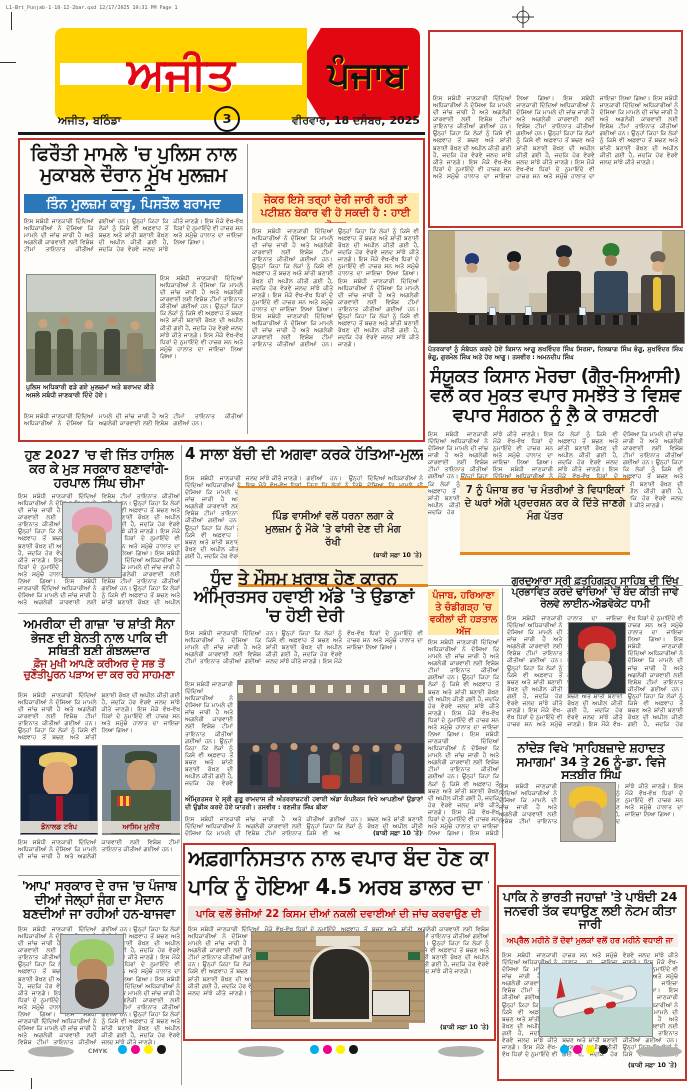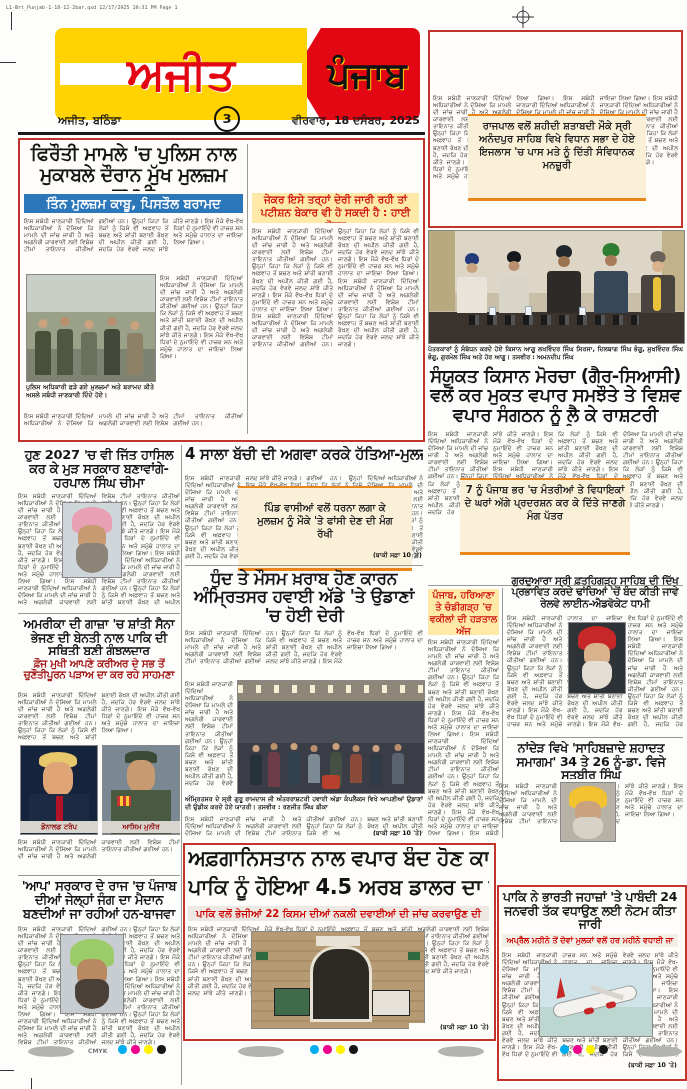--- a/index.html
+++ b/index.html
@@ -98,21 +98,20 @@
   <div class="abs body-txt c3" style="left:4px;top:272px;width:219px;height:22px">ਇਸ ਸਬੰਧੀ ਜਾਣਕਾਰੀ ਦਿੰਦਿਆਂ ਅਧਿਕਾਰੀਆਂ ਨੇ ਦੱਸਿਆ ਕਿ ਮਾਮਲੇ ਦੀ ਜਾਂਚ ਜਾਰੀ ਹੈ ਅਤੇ ਅਗਲੇਰੀ ਕਾਰਵਾਈ ਲਈ ਵਿਸ਼ੇਸ਼ ਟੀਮਾਂ ਤਾਇਨਾਤ ਕੀਤੀਆਂ ਗਈਆਂ ਹਨ।</div>
 
   <div class="abs vline" style="left:227px;top:4px;height:290px"></div>
 
   <div class="abs yhl" style="left:232px;top:53px;width:167px;height:30px;font-size:10.5px">ਜੇਕਰ ਇਸੇ ਤਰ੍ਹਾਂ ਦੇਰੀ ਜਾਰੀ ਰਹੀ ਤਾਂ ਪਟੀਸ਼ਨ ਬੇਕਾਰ ਵੀ ਹੋ ਸਕਦੀ ਹੈ : ਹਾਈ ਕੋਰਟ</div>
   <div class="abs body-txt c2" style="left:232px;top:87px;width:167px;height:207px">ਇਸ ਸਬੰਧੀ ਜਾਣਕਾਰੀ ਦਿੰਦਿਆਂ ਅਧਿਕਾਰੀਆਂ ਨੇ ਦੱਸਿਆ ਕਿ ਮਾਮਲੇ ਦੀ ਜਾਂਚ ਜਾਰੀ ਹੈ ਅਤੇ ਅਗਲੇਰੀ ਕਾਰਵਾਈ ਲਈ ਵਿਸ਼ੇਸ਼ ਟੀਮਾਂ ਤਾਇਨਾਤ ਕੀਤੀਆਂ ਗਈਆਂ ਹਨ। ਉਨ੍ਹਾਂ ਕਿਹਾ ਕਿ ਲੋਕਾਂ ਨੂੰ ਕਿਸੇ ਵੀ ਅਫ਼ਵਾਹ ਤੋਂ ਬਚਣ ਅਤੇ ਸ਼ਾਂਤੀ ਬਣਾਈ ਰੱਖਣ ਦੀ ਅਪੀਲ ਕੀਤੀ ਗਈ ਹੈ, ਜਦਕਿ ਹੋਰ ਵੇਰਵੇ ਜਲਦ ਸਾਂਝੇ ਕੀਤੇ ਜਾਣਗੇ। ਇਸ ਮੌਕੇ ਵੱਖ-ਵੱਖ ਧਿਰਾਂ ਦੇ ਨੁਮਾਇੰਦੇ ਵੀ ਹਾਜ਼ਰ ਸਨ ਅਤੇ ਸਮੁੱਚੇ ਹਾਲਾਤ ਦਾ ਜਾਇਜ਼ਾ ਲਿਆ ਗਿਆ। ਇਸ ਸਬੰਧੀ ਜਾਣਕਾਰੀ ਦਿੰਦਿਆਂ ਅਧਿਕਾਰੀਆਂ ਨੇ ਦੱਸਿਆ ਕਿ ਮਾਮਲੇ ਦੀ ਜਾਂਚ ਜਾਰੀ ਹੈ ਅਤੇ ਅਗਲੇਰੀ ਕਾਰਵਾਈ ਲਈ ਵਿਸ਼ੇਸ਼ ਟੀਮਾਂ ਤਾਇਨਾਤ ਕੀਤੀਆਂ ਗਈਆਂ ਹਨ। ਉਨ੍ਹਾਂ ਕਿਹਾ ਕਿ ਲੋਕਾਂ ਨੂੰ ਕਿਸੇ ਵੀ ਅਫ਼ਵਾਹ ਤੋਂ ਬਚਣ ਅਤੇ ਸ਼ਾਂਤੀ ਬਣਾਈ ਰੱਖਣ ਦੀ ਅਪੀਲ ਕੀਤੀ ਗਈ ਹੈ, ਜਦਕਿ ਹੋਰ ਵੇਰਵੇ ਜਲਦ ਸਾਂਝੇ ਕੀਤੇ ਜਾਣਗੇ। ਇਸ ਮੌਕੇ ਵੱਖ-ਵੱਖ ਧਿਰਾਂ ਦੇ ਨੁਮਾਇੰਦੇ ਵੀ ਹਾਜ਼ਰ ਸਨ ਅਤੇ ਸਮੁੱਚੇ ਹਾਲਾਤ ਦਾ ਜਾਇਜ਼ਾ ਲਿਆ ਗਿਆ। ਇਸ ਸਬੰਧੀ ਜਾਣਕਾਰੀ ਦਿੰਦਿਆਂ ਅਧਿਕਾਰੀਆਂ ਨੇ ਦੱਸਿਆ ਕਿ ਮਾਮਲੇ ਦੀ ਜਾਂਚ ਜਾਰੀ ਹੈ ਅਤੇ ਅਗਲੇਰੀ ਕਾਰਵਾਈ ਲਈ ਵਿਸ਼ੇਸ਼ ਟੀਮਾਂ ਤਾਇਨਾਤ ਕੀਤੀਆਂ ਗਈਆਂ ਹਨ। ਉਨ੍ਹਾਂ ਕਿਹਾ ਕਿ ਲੋਕਾਂ ਨੂੰ ਕਿਸੇ ਵੀ ਅਫ਼ਵਾਹ ਤੋਂ ਬਚਣ ਅਤੇ ਸ਼ਾਂਤੀ ਬਣਾਈ ਰੱਖਣ ਦੀ ਅਪੀਲ ਕੀਤੀ ਗਈ ਹੈ, ਜਦਕਿ ਹੋਰ ਵੇਰਵੇ ਜਲਦ ਸਾਂਝੇ ਕੀਤੇ ਜਾਣਗੇ।</div>
 </div>
 
 <div class="abs redbox" style="left:428px;top:30px;width:251px;height:194px">
   <div class="abs body-txt c3" style="left:3px;top:62px;width:245px;height:128px">ਇਸ ਸਬੰਧੀ ਜਾਣਕਾਰੀ ਦਿੰਦਿਆਂ ਅਧਿਕਾਰੀਆਂ ਨੇ ਦੱਸਿਆ ਕਿ ਮਾਮਲੇ ਦੀ ਜਾਂਚ ਜਾਰੀ ਹੈ ਅਤੇ ਅਗਲੇਰੀ ਕਾਰਵਾਈ ਲਈ ਵਿਸ਼ੇਸ਼ ਟੀਮਾਂ ਤਾਇਨਾਤ ਕੀਤੀਆਂ ਗਈਆਂ ਹਨ। ਉਨ੍ਹਾਂ ਕਿਹਾ ਕਿ ਲੋਕਾਂ ਨੂੰ ਕਿਸੇ ਵੀ ਅਫ਼ਵਾਹ ਤੋਂ ਬਚਣ ਅਤੇ ਸ਼ਾਂਤੀ ਬਣਾਈ ਰੱਖਣ ਦੀ ਅਪੀਲ ਕੀਤੀ ਗਈ ਹੈ, ਜਦਕਿ ਹੋਰ ਵੇਰਵੇ ਜਲਦ ਸਾਂਝੇ ਕੀਤੇ ਜਾਣਗੇ। ਇਸ ਮੌਕੇ ਵੱਖ-ਵੱਖ ਧਿਰਾਂ ਦੇ ਨੁਮਾਇੰਦੇ ਵੀ ਹਾਜ਼ਰ ਸਨ ਅਤੇ ਸਮੁੱਚੇ ਹਾਲਾਤ ਦਾ ਜਾਇਜ਼ਾ ਲਿਆ ਗਿਆ। ਇਸ ਸਬੰਧੀ ਜਾਣਕਾਰੀ ਦਿੰਦਿਆਂ ਅਧਿਕਾਰੀਆਂ ਨੇ ਦੱਸਿਆ ਕਿ ਮਾਮਲੇ ਦੀ ਜਾਂਚ ਜਾਰੀ ਹੈ ਅਤੇ ਅਗਲੇਰੀ ਕਾਰਵਾਈ ਲਈ ਵਿਸ਼ੇਸ਼ ਟੀਮਾਂ ਤਾਇਨਾਤ ਕੀਤੀਆਂ ਗਈਆਂ ਹਨ। ਉਨ੍ਹਾਂ ਕਿਹਾ ਕਿ ਲੋਕਾਂ ਨੂੰ ਕਿਸੇ ਵੀ ਅਫ਼ਵਾਹ ਤੋਂ ਬਚਣ ਅਤੇ ਸ਼ਾਂਤੀ ਬਣਾਈ ਰੱਖਣ ਦੀ ਅਪੀਲ ਕੀਤੀ ਗਈ ਹੈ, ਜਦਕਿ ਹੋਰ ਵੇਰਵੇ ਜਲਦ ਸਾਂਝੇ ਕੀਤੇ ਜਾਣਗੇ। ਇਸ ਮੌਕੇ ਵੱਖ-ਵੱਖ ਧਿਰਾਂ ਦੇ ਨੁਮਾਇੰਦੇ ਵੀ ਹਾਜ਼ਰ ਸਨ ਅਤੇ ਸਮੁੱਚੇ ਹਾਲਾਤ ਦਾ ਜਾਇਜ਼ਾ ਲਿਆ ਗਿਆ। ਇਸ ਸਬੰਧੀ ਜਾਣਕਾਰੀ ਦਿੰਦਿਆਂ ਅਧਿਕਾਰੀਆਂ ਨੇ ਦੱਸਿਆ ਕਿ ਮਾਮਲੇ ਦੀ ਜਾਂਚ ਜਾਰੀ ਹੈ ਅਤੇ ਅਗਲੇਰੀ ਕਾਰਵਾਈ ਲਈ ਵਿਸ਼ੇਸ਼ ਟੀਮਾਂ ਤਾਇਨਾਤ ਕੀਤੀਆਂ ਗਈਆਂ ਹਨ। ਉਨ੍ਹਾਂ ਕਿਹਾ ਕਿ ਲੋਕਾਂ ਨੂੰ ਕਿਸੇ ਵੀ ਅਫ਼ਵਾਹ ਤੋਂ ਬਚਣ ਅਤੇ ਸ਼ਾਂਤੀ ਬਣਾਈ ਰੱਖਣ ਦੀ ਅਪੀਲ ਕੀਤੀ ਗਈ ਹੈ, ਜਦਕਿ ਹੋਰ ਵੇਰਵੇ ਜਲਦ ਸਾਂਝੇ ਕੀਤੇ ਜਾਣਗੇ।</div>
-  <div class="abs cream" style="left:38px;top:82px;width:172px;height:76px;font-size:10px;padding:3px">ਰਾਜਪਾਲ ਵਲੋਂ ਸ਼ਹੀਦੀ ਸ਼ਤਾਬਦੀ ਮੌਕੇ ਸ੍ਰੀ ਅਨੰਦਪੁਰ ਸਾਹਿਬ ਵਿਖੇ ਵਿਧਾਨ ਸਭਾ ਦੇ ਹੋਏ ਇਜਲਾਸ 'ਚ ਪਾਸ ਮਤੇ ਨੂੰ ਦਿੱਤੀ ਸੰਵਿਧਾਨਕ ਮਨਜ਼ੂਰੀ</div>
 </div>
 
 <div class="photo" style="left:428px;top:230px;width:255px;height:112px;background:linear-gradient(#ddd6c6 0 55%,#c9bfa9 55% 72%,#3a332e 72%);border:1px solid #888">
   <div class="abs" style="left:0;top:0;width:26px;height:80px;background:#b9a97f"></div>
   <div class="abs" style="right:0;top:0;width:22px;height:80px;background:#c2b28a"></div>
   <div class="person" style="left:28px;top:22px;width:30px;height:60px">
       <div class="head" style="top:0;width:14px;height:12px;background:#223a7a;border-radius:50% 50% 40% 40%"></div>
       <div class="head" style="top:10px;width:11px;height:10px;background:#caa27e"></div>
       <div class="torso" style="height:36px;background:#e8e4da"></div>
     </div>
@@ -181,21 +180,21 @@
 <div class="abs hl" style="left:18px;top:879px;width:162px;height:42px;font-size:13px">'ਆਪ' ਸਰਕਾਰ ਦੇ ਰਾਜ 'ਚ ਪੰਜਾਬ ਦੀਆਂ ਜੇਲ੍ਹਾਂ ਜੰਗ ਦਾ ਮੈਦਾਨ ਬਣਦੀਆਂ ਜਾ ਰਹੀਆਂ ਹਨ-ਬਾਜਵਾ</div>
 <div class="abs body-txt c2" style="left:18px;top:925px;width:162px;height:158px">ਇਸ ਸਬੰਧੀ ਜਾਣਕਾਰੀ ਦਿੰਦਿਆਂ ਅਧਿਕਾਰੀਆਂ ਨੇ ਦੱਸਿਆ ਕਿ ਮਾਮਲੇ ਦੀ ਜਾਂਚ ਜਾਰੀ ਹੈ ਅਤੇ ਅਗਲੇਰੀ ਕਾਰਵਾਈ ਲਈ ਵਿਸ਼ੇਸ਼ ਟੀਮਾਂ ਤਾਇਨਾਤ ਕੀਤੀਆਂ ਗਈਆਂ ਹਨ। ਉਨ੍ਹਾਂ ਕਿਹਾ ਕਿ ਲੋਕਾਂ ਨੂੰ ਕਿਸੇ ਵੀ ਅਫ਼ਵਾਹ ਤੋਂ ਬਚਣ ਅਤੇ ਸ਼ਾਂਤੀ ਬਣਾਈ ਰੱਖਣ ਦੀ ਅਪੀਲ ਕੀਤੀ ਗਈ ਹੈ, ਜਦਕਿ ਹੋਰ ਵੇਰਵੇ ਜਲਦ ਸਾਂਝੇ ਕੀਤੇ ਜਾਣਗੇ। ਇਸ ਮੌਕੇ ਵੱਖ-ਵੱਖ ਧਿਰਾਂ ਦੇ ਨੁਮਾਇੰਦੇ ਵੀ ਹਾਜ਼ਰ ਸਨ ਅਤੇ ਸਮੁੱਚੇ ਹਾਲਾਤ ਦਾ ਜਾਇਜ਼ਾ ਲਿਆ ਗਿਆ। ਇਸ ਸਬੰਧੀ ਜਾਣਕਾਰੀ ਦਿੰਦਿਆਂ ਅਧਿਕਾਰੀਆਂ ਨੇ ਦੱਸਿਆ ਕਿ ਮਾਮਲੇ ਦੀ ਜਾਂਚ ਜਾਰੀ ਹੈ ਅਤੇ ਅਗਲੇਰੀ ਕਾਰਵਾਈ ਲਈ ਵਿਸ਼ੇਸ਼ ਟੀਮਾਂ ਤਾਇਨਾਤ ਕੀਤੀਆਂ ਗਈਆਂ ਹਨ। ਉਨ੍ਹਾਂ ਕਿਹਾ ਕਿ ਲੋਕਾਂ ਨੂੰ ਕਿਸੇ ਵੀ ਅਫ਼ਵਾਹ ਤੋਂ ਬਚਣ ਅਤੇ ਸ਼ਾਂਤੀ ਬਣਾਈ ਰੱਖਣ ਦੀ ਅਪੀਲ ਕੀਤੀ ਗਈ ਹੈ, ਜਦਕਿ ਹੋਰ ਵੇਰਵੇ ਜਲਦ ਸਾਂਝੇ ਕੀਤੇ ਜਾਣਗੇ। ਇਸ ਮੌਕੇ ਵੱਖ-ਵੱਖ ਧਿਰਾਂ ਦੇ ਨੁਮਾਇੰਦੇ ਵੀ ਹਾਜ਼ਰ ਸਨ ਅਤੇ ਸਮੁੱਚੇ ਹਾਲਾਤ ਦਾ ਜਾਇਜ਼ਾ ਲਿਆ ਗਿਆ। ਇਸ ਸਬੰਧੀ ਜਾਣਕਾਰੀ ਦਿੰਦਿਆਂ ਅਧਿਕਾਰੀਆਂ ਨੇ ਦੱਸਿਆ ਕਿ ਮਾਮਲੇ ਦੀ ਜਾਂਚ ਜਾਰੀ ਹੈ ਅਤੇ ਅਗਲੇਰੀ ਕਾਰਵਾਈ ਲਈ ਵਿਸ਼ੇਸ਼ ਟੀਮਾਂ ਤਾਇਨਾਤ ਕੀਤੀਆਂ ਗਈਆਂ ਹਨ। ਉਨ੍ਹਾਂ ਕਿਹਾ ਕਿ ਲੋਕਾਂ ਨੂੰ ਕਿਸੇ ਵੀ ਅਫ਼ਵਾਹ ਤੋਂ ਬਚਣ ਅਤੇ ਸ਼ਾਂਤੀ ਬਣਾਈ ਰੱਖਣ ਦੀ ਅਪੀਲ ਕੀਤੀ ਗਈ ਹੈ, ਜਦਕਿ ਹੋਰ ਵੇਰਵੇ ਜਲਦ ਸਾਂਝੇ ਕੀਤੇ ਜਾਣਗੇ।</div>
 <div class="photo" style="left:60px;top:934px;width:62px;height:78px;background:#c8cdd1;border:1px solid #888">
   <div class="abs" style="left:9px;top:4px;width:44px;height:28px;background:#9ccb6a;border-radius:50% 50% 20% 20%"></div>
   <div class="abs" style="left:16px;top:24px;width:30px;height:28px;background:#b98a62;border-radius:40%"></div>
   <div class="abs" style="left:14px;top:44px;width:34px;height:30px;background:#4a4038;border-radius:30% 30% 50% 50%"></div>
 </div>
 
 <div class="abs hl" style="left:185px;top:446px;width:238px;height:24px;font-size:15px;white-space:nowrap">4 ਸਾਲਾ ਬੱਚੀ ਦੀ ਅਗਵਾ ਕਰਕੇ ਹੱਤਿਆ-ਮੁਲਜ਼ਮ ਕਾਬੂ</div>
 <div class="abs body-txt c4" style="left:185px;top:474px;width:238px;height:88px">ਇਸ ਸਬੰਧੀ ਜਾਣਕਾਰੀ ਦਿੰਦਿਆਂ ਅਧਿਕਾਰੀਆਂ ਨੇ ਦੱਸਿਆ ਕਿ ਮਾਮਲੇ ਦੀ ਜਾਂਚ ਜਾਰੀ ਹੈ ਅਤੇ ਅਗਲੇਰੀ ਕਾਰਵਾਈ ਲਈ ਵਿਸ਼ੇਸ਼ ਟੀਮਾਂ ਤਾਇਨਾਤ ਕੀਤੀਆਂ ਗਈਆਂ ਹਨ। ਉਨ੍ਹਾਂ ਕਿਹਾ ਕਿ ਲੋਕਾਂ ਨੂੰ ਕਿਸੇ ਵੀ ਅਫ਼ਵਾਹ ਤੋਂ ਬਚਣ ਅਤੇ ਸ਼ਾਂਤੀ ਬਣਾਈ ਰੱਖਣ ਦੀ ਅਪੀਲ ਕੀਤੀ ਗਈ ਹੈ, ਜਦਕਿ ਹੋਰ ਵੇਰਵੇ ਜਲਦ ਸਾਂਝੇ ਕੀਤੇ ਜਾਣਗੇ। ਇਸ ਮੌਕੇ ਵੱਖ-ਵੱਖ ਧਿਰਾਂ ਦੇ ਨੁਮਾਇੰਦੇ ਵੀ ਹਾਜ਼ਰ ਸਨ ਅਤੇ ਸਮੁੱਚੇ ਹਾਲਾਤ ਦਾ ਜਾਇਜ਼ਾ ਲਿਆ ਗਿਆ। ਇਸ ਸਬੰਧੀ ਜਾਣਕਾਰੀ ਦਿੰਦਿਆਂ ਅਧਿਕਾਰੀਆਂ ਨੇ ਦੱਸਿਆ ਕਿ ਮਾਮਲੇ ਦੀ ਜਾਂਚ ਜਾਰੀ ਹੈ ਅਤੇ ਅਗਲੇਰੀ ਕਾਰਵਾਈ ਲਈ ਵਿਸ਼ੇਸ਼ ਟੀਮਾਂ ਤਾਇਨਾਤ ਕੀਤੀਆਂ ਗਈਆਂ ਹਨ। ਉਨ੍ਹਾਂ ਕਿਹਾ ਕਿ ਲੋਕਾਂ ਨੂੰ ਕਿਸੇ ਵੀ ਅਫ਼ਵਾਹ ਤੋਂ ਬਚਣ ਅਤੇ ਸ਼ਾਂਤੀ ਬਣਾਈ ਰੱਖਣ ਦੀ ਅਪੀਲ ਕੀਤੀ ਗਈ ਹੈ, ਜਦਕਿ ਹੋਰ ਵੇਰਵੇ ਜਲਦ ਸਾਂਝੇ ਕੀਤੇ ਜਾਣਗੇ। ਇਸ ਮੌਕੇ ਵੱਖ-ਵੱਖ ਧਿਰਾਂ ਦੇ ਨੁਮਾਇੰਦੇ ਵੀ ਹਾਜ਼ਰ ਸਨ ਅਤੇ ਸਮੁੱਚੇ ਹਾਲਾਤ ਦਾ ਜਾਇਜ਼ਾ ਲਿਆ ਗਿਆ। ਇਸ ਸਬੰਧੀ ਜਾਣਕਾਰੀ ਦਿੰਦਿਆਂ ਅਧਿਕਾਰੀਆਂ ਨੇ ਦੱਸਿਆ ਕਿ ਮਾਮਲੇ ਦੀ ਜਾਂਚ ਜਾਰੀ ਹੈ ਅਤੇ ਅਗਲੇਰੀ ਕਾਰਵਾਈ ਲਈ ਵਿਸ਼ੇਸ਼ ਟੀਮਾਂ ਤਾਇਨਾਤ ਕੀਤੀਆਂ ਗਈਆਂ ਹਨ। ਉਨ੍ਹਾਂ ਕਿਹਾ ਕਿ ਲੋਕਾਂ ਨੂੰ ਕਿਸੇ ਵੀ ਅਫ਼ਵਾਹ ਤੋਂ ਬਚਣ ਅਤੇ ਸ਼ਾਂਤੀ ਬਣਾਈ ਰੱਖਣ ਦੀ ਅਪੀਲ ਕੀਤੀ ਗਈ ਹੈ, ਜਦਕਿ ਹੋਰ ਵੇਰਵੇ ਜਲਦ ਸਾਂਝੇ ਕੀਤੇ ਜਾਣਗੇ।</div>
-<div class="abs cream" style="left:238px;top:486px;width:148px;height:54px;font-size:10px;padding:13px">ਪਿੰਡ ਵਾਸੀਆਂ ਵਲੋਂ ਧਰਨਾ ਲਗਾ ਕੇ ਮੁਲਜ਼ਮ ਨੂੰ ਮੌਕੇ 'ਤੇ ਫਾਂਸੀ ਦੇਣ ਦੀ ਮੰਗ ਰੱਖੀ</div>
+<div class="abs cream" style="left:238px;top:486px;width:148px;height:54px;font-size:10px;padding:21px">ਪਿੰਡ ਵਾਸੀਆਂ ਵਲੋਂ ਧਰਨਾ ਲਗਾ ਕੇ ਮੁਲਜ਼ਮ ਨੂੰ ਮੌਕੇ 'ਤੇ ਫਾਂਸੀ ਦੇਣ ਦੀ ਮੰਗ ਰੱਖੀ</div>
 <div class="abs cont" style="left:352px;top:551px;width:70px">(ਬਾਕੀ ਸਫ਼ਾ 10 'ਤੇ)</div>
 
 <div class="abs hline" style="left:185px;top:565px;width:238px"></div>
 <div class="abs hl" style="left:185px;top:569px;width:238px;height:56px;font-size:17px">ਧੁੰਦ ਤੇ ਮੌਸਮ ਖ਼ਰਾਬ ਹੋਣ ਕਾਰਨ ਅੰਮ੍ਰਿਤਸਰ ਹਵਾਈ ਅੱਡੇ 'ਤੇ ਉਡਾਣਾਂ 'ਚ ਹੋਈ ਦੇਰੀ</div>
 <div class="abs body-txt c3" style="left:185px;top:629px;width:238px;height:48px">ਇਸ ਸਬੰਧੀ ਜਾਣਕਾਰੀ ਦਿੰਦਿਆਂ ਅਧਿਕਾਰੀਆਂ ਨੇ ਦੱਸਿਆ ਕਿ ਮਾਮਲੇ ਦੀ ਜਾਂਚ ਜਾਰੀ ਹੈ ਅਤੇ ਅਗਲੇਰੀ ਕਾਰਵਾਈ ਲਈ ਵਿਸ਼ੇਸ਼ ਟੀਮਾਂ ਤਾਇਨਾਤ ਕੀਤੀਆਂ ਗਈਆਂ ਹਨ। ਉਨ੍ਹਾਂ ਕਿਹਾ ਕਿ ਲੋਕਾਂ ਨੂੰ ਕਿਸੇ ਵੀ ਅਫ਼ਵਾਹ ਤੋਂ ਬਚਣ ਅਤੇ ਸ਼ਾਂਤੀ ਬਣਾਈ ਰੱਖਣ ਦੀ ਅਪੀਲ ਕੀਤੀ ਗਈ ਹੈ, ਜਦਕਿ ਹੋਰ ਵੇਰਵੇ ਜਲਦ ਸਾਂਝੇ ਕੀਤੇ ਜਾਣਗੇ। ਇਸ ਮੌਕੇ ਵੱਖ-ਵੱਖ ਧਿਰਾਂ ਦੇ ਨੁਮਾਇੰਦੇ ਵੀ ਹਾਜ਼ਰ ਸਨ ਅਤੇ ਸਮੁੱਚੇ ਹਾਲਾਤ ਦਾ ਜਾਇਜ਼ਾ ਲਿਆ ਗਿਆ।</div>
 <div class="abs body-txt c1" style="left:185px;top:680px;width:48px;height:112px">ਇਸ ਸਬੰਧੀ ਜਾਣਕਾਰੀ ਦਿੰਦਿਆਂ ਅਧਿਕਾਰੀਆਂ ਨੇ ਦੱਸਿਆ ਕਿ ਮਾਮਲੇ ਦੀ ਜਾਂਚ ਜਾਰੀ ਹੈ ਅਤੇ ਅਗਲੇਰੀ ਕਾਰਵਾਈ ਲਈ ਵਿਸ਼ੇਸ਼ ਟੀਮਾਂ ਤਾਇਨਾਤ ਕੀਤੀਆਂ ਗਈਆਂ ਹਨ। ਉਨ੍ਹਾਂ ਕਿਹਾ ਕਿ ਲੋਕਾਂ ਨੂੰ ਕਿਸੇ ਵੀ ਅਫ਼ਵਾਹ ਤੋਂ ਬਚਣ ਅਤੇ ਸ਼ਾਂਤੀ ਬਣਾਈ ਰੱਖਣ ਦੀ ਅਪੀਲ ਕੀਤੀ ਗਈ ਹੈ, ਜਦਕਿ ਹੋਰ ਵੇਰਵੇ ਜਲਦ ਸਾਂਝੇ ਕੀਤੇ ਜਾਣਗੇ। ਇਸ ਮੌਕੇ ਵੱਖ-ਵੱਖ ਧਿਰਾਂ ਦੇ ਨੁਮਾਇੰਦੇ ਵੀ ਹਾਜ਼ਰ ਸਨ ਅਤੇ ਸਮੁੱਚੇ ਹਾਲਾਤ ਦਾ ਜਾਇਜ਼ਾ ਲਿਆ ਗਿਆ।</div>
 <div class="photo" style="left:237px;top:680px;width:186px;height:112px;background:linear-gradient(#8f867a 0 18%,#4a4d55 18% 55%,#3a3d45 55%);border:1px solid #888">
   <div class="abs" style="left:0;top:4px;width:186px;height:8px;background:repeating-linear-gradient(90deg,#f5efd5 0 5px,transparent 5px 18px)"></div>
   <div class="person" style="left:12px;bottom:8px;width:12px;height:40px">
       <div class="head" style="top:0;width:7px;height:7px;background:#caa27e"></div>

